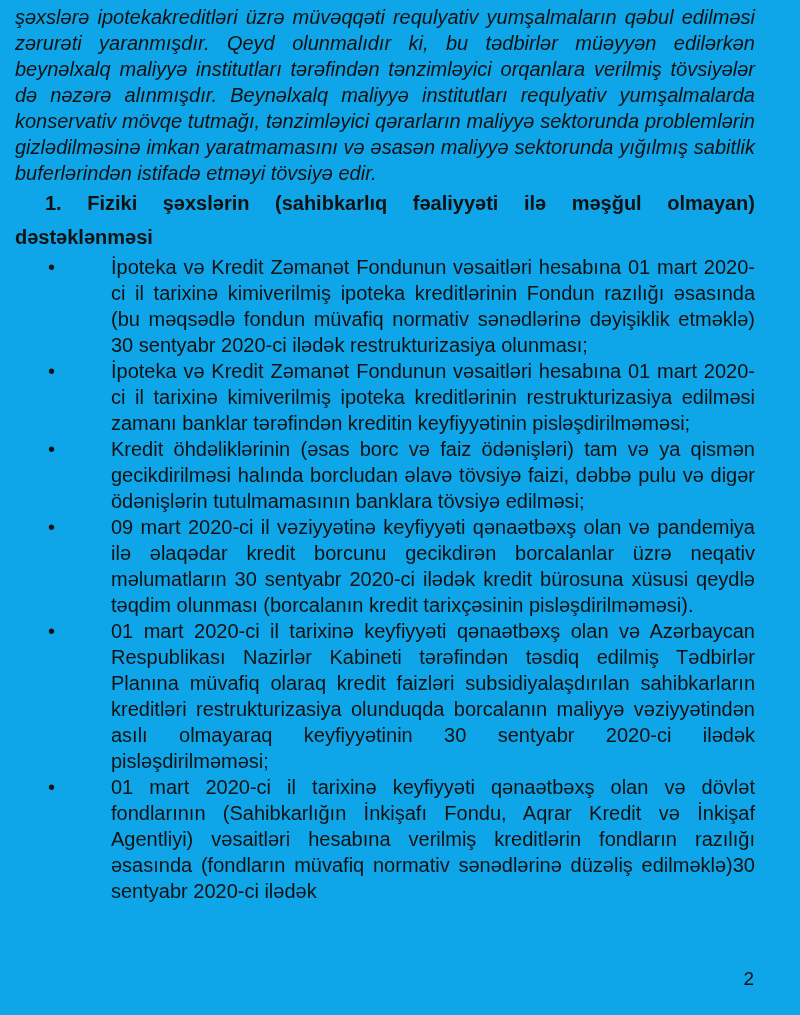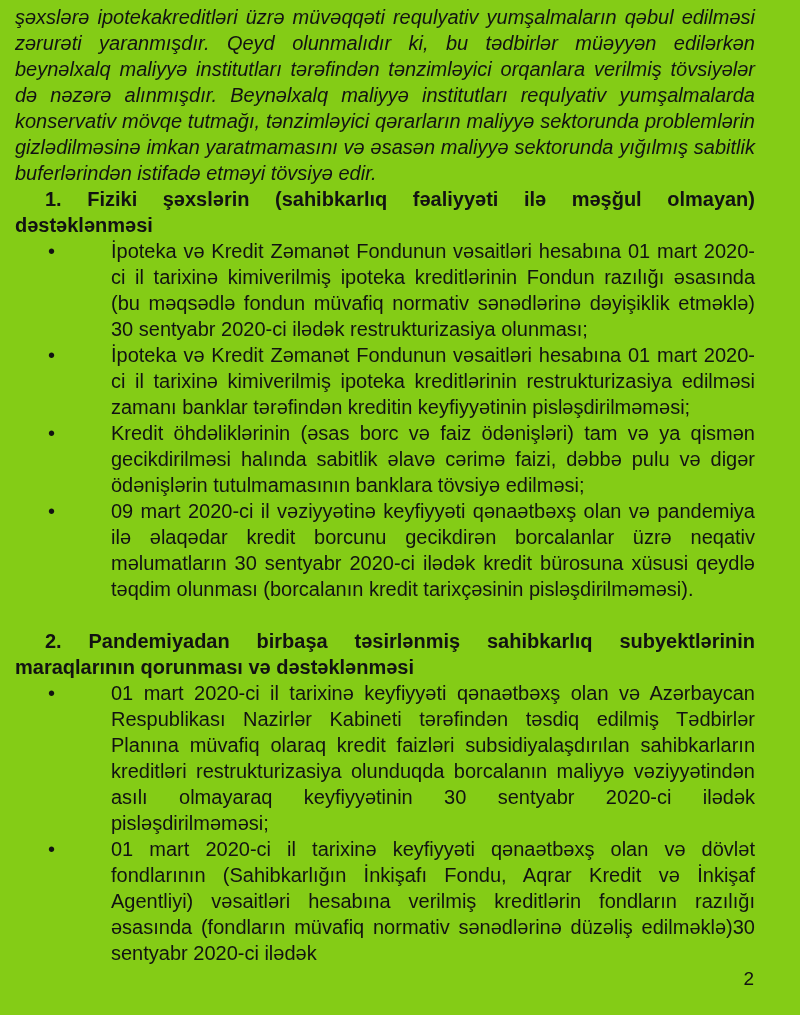--- a/index.html
+++ b/index.html
@@ -4,42 +4,42 @@
 <style>
   html, body {
     margin: 0;
     padding: 0;
     background: #ffffff;
   }
   .page {
     position: relative;
     width: 800px;
     height: 1015px;
-    background: #84cc16;
+    background: #0ea5e9;
     color: #121212;
     font-family: "Liberation Sans", sans-serif;
     overflow: hidden;
   }
   .content {
     position: absolute;
     left: 15px;
     top: 4px;
     width: 740px;
     font-size: 20px;
     line-height: 26px;
     text-align: justify;
   }
   .intro {
     margin: 0;
     font-style: italic;
   }
   .heading {
     margin: 0;
     font-size: 20px;
-    line-height: 26px;
+    line-height: 34px;
     font-weight: bold;
     text-indent: 30px;
     text-align: justify;
   }
   .heading.gap-above {
     margin-top: 26px;
   }
   .bullet-item {
     display: flex;
     align-items: flex-start;
@@ -77,28 +77,27 @@
     <div class="bullet-item">
       <span class="bullet-marker">•</span>
       <span class="bullet-text">İpoteka və Kredit Zəmanət Fondunun vəsaitləri hesabına 01 mart 2020-ci il tarixinə kimiverilmiş ipoteka kreditlərinin Fondun razılığı əsasında (bu məqsədlə fondun müvafiq normativ sənədlərinə dəyişiklik etməklə) 30 sentyabr 2020-ci ilədək restrukturizasiya olunması;</span>
     </div>
     <div class="bullet-item">
       <span class="bullet-marker">•</span>
       <span class="bullet-text">İpoteka və Kredit Zəmanət Fondunun vəsaitləri hesabına 01 mart 2020-ci il tarixinə kimiverilmiş ipoteka kreditlərinin restrukturizasiya edilməsi zamanı banklar tərəfindən kreditin keyfiyyətinin pisləşdirilməməsi;</span>
     </div>
     <div class="bullet-item">
       <span class="bullet-marker">•</span>
-      <span class="bullet-text">Kredit öhdəliklərinin (əsas borc və faiz ödənişləri) tam və ya qismən gecikdirilməsi halında sabitlik əlavə cərimə faizi, dəbbə pulu və digər ödənişlərin tutulmamasının banklara tövsiyə edilməsi;</span>
+      <span class="bullet-text">Kredit öhdəliklərinin (əsas borc və faiz ödənişləri) tam və ya qismən gecikdirilməsi halında borcludan əlavə tövsiyə faizi, dəbbə pulu və digər ödənişlərin tutulmamasının banklara tövsiyə edilməsi;</span>
     </div>
     <div class="bullet-item">
       <span class="bullet-marker">•</span>
       <span class="bullet-text">09 mart 2020-ci il vəziyyətinə keyfiyyəti qənaətbəxş olan və pandemiya ilə əlaqədar kredit borcunu gecikdirən borcalanlar üzrə neqativ məlumatların 30 sentyabr 2020-ci ilədək kredit bürosuna xüsusi qeydlə təqdim olunması (borcalanın kredit tarixçəsinin pisləşdirilməməsi).</span>
     </div>
 
-    <h2 class="heading gap-above">2. Pandemiyadan birbaşa təsirlənmiş sahibkarlıq subyektlərinin maraqlarının qorunması və dəstəklənməsi</h2>
 
     <div class="bullet-item">
       <span class="bullet-marker">•</span>
       <span class="bullet-text">01 mart 2020-ci il tarixinə keyfiyyəti qənaətbəxş olan və Azərbaycan Respublikası Nazirlər Kabineti tərəfindən təsdiq edilmiş Tədbirlər Planına müvafiq olaraq kredit faizləri subsidiyalaşdırılan sahibkarların kreditləri restrukturizasiya olunduqda borcalanın maliyyə vəziyyətindən asılı olmayaraq keyfiyyətinin 30 sentyabr 2020-ci ilədək pisləşdirilməməsi;</span>
     </div>
     <div class="bullet-item">
       <span class="bullet-marker">•</span>
       <span class="bullet-text">01 mart 2020-ci il tarixinə keyfiyyəti qənaətbəxş olan və dövlət fondlarının (Sahibkarlığın İnkişafı Fondu, Aqrar Kredit və İnkişaf Agentliyi) vəsaitləri hesabına verilmiş kreditlərin fondların razılığı əsasında (fondların müvafiq normativ sənədlərinə düzəliş edilməklə)30 sentyabr 2020-ci ilədək</span>
     </div>
 

